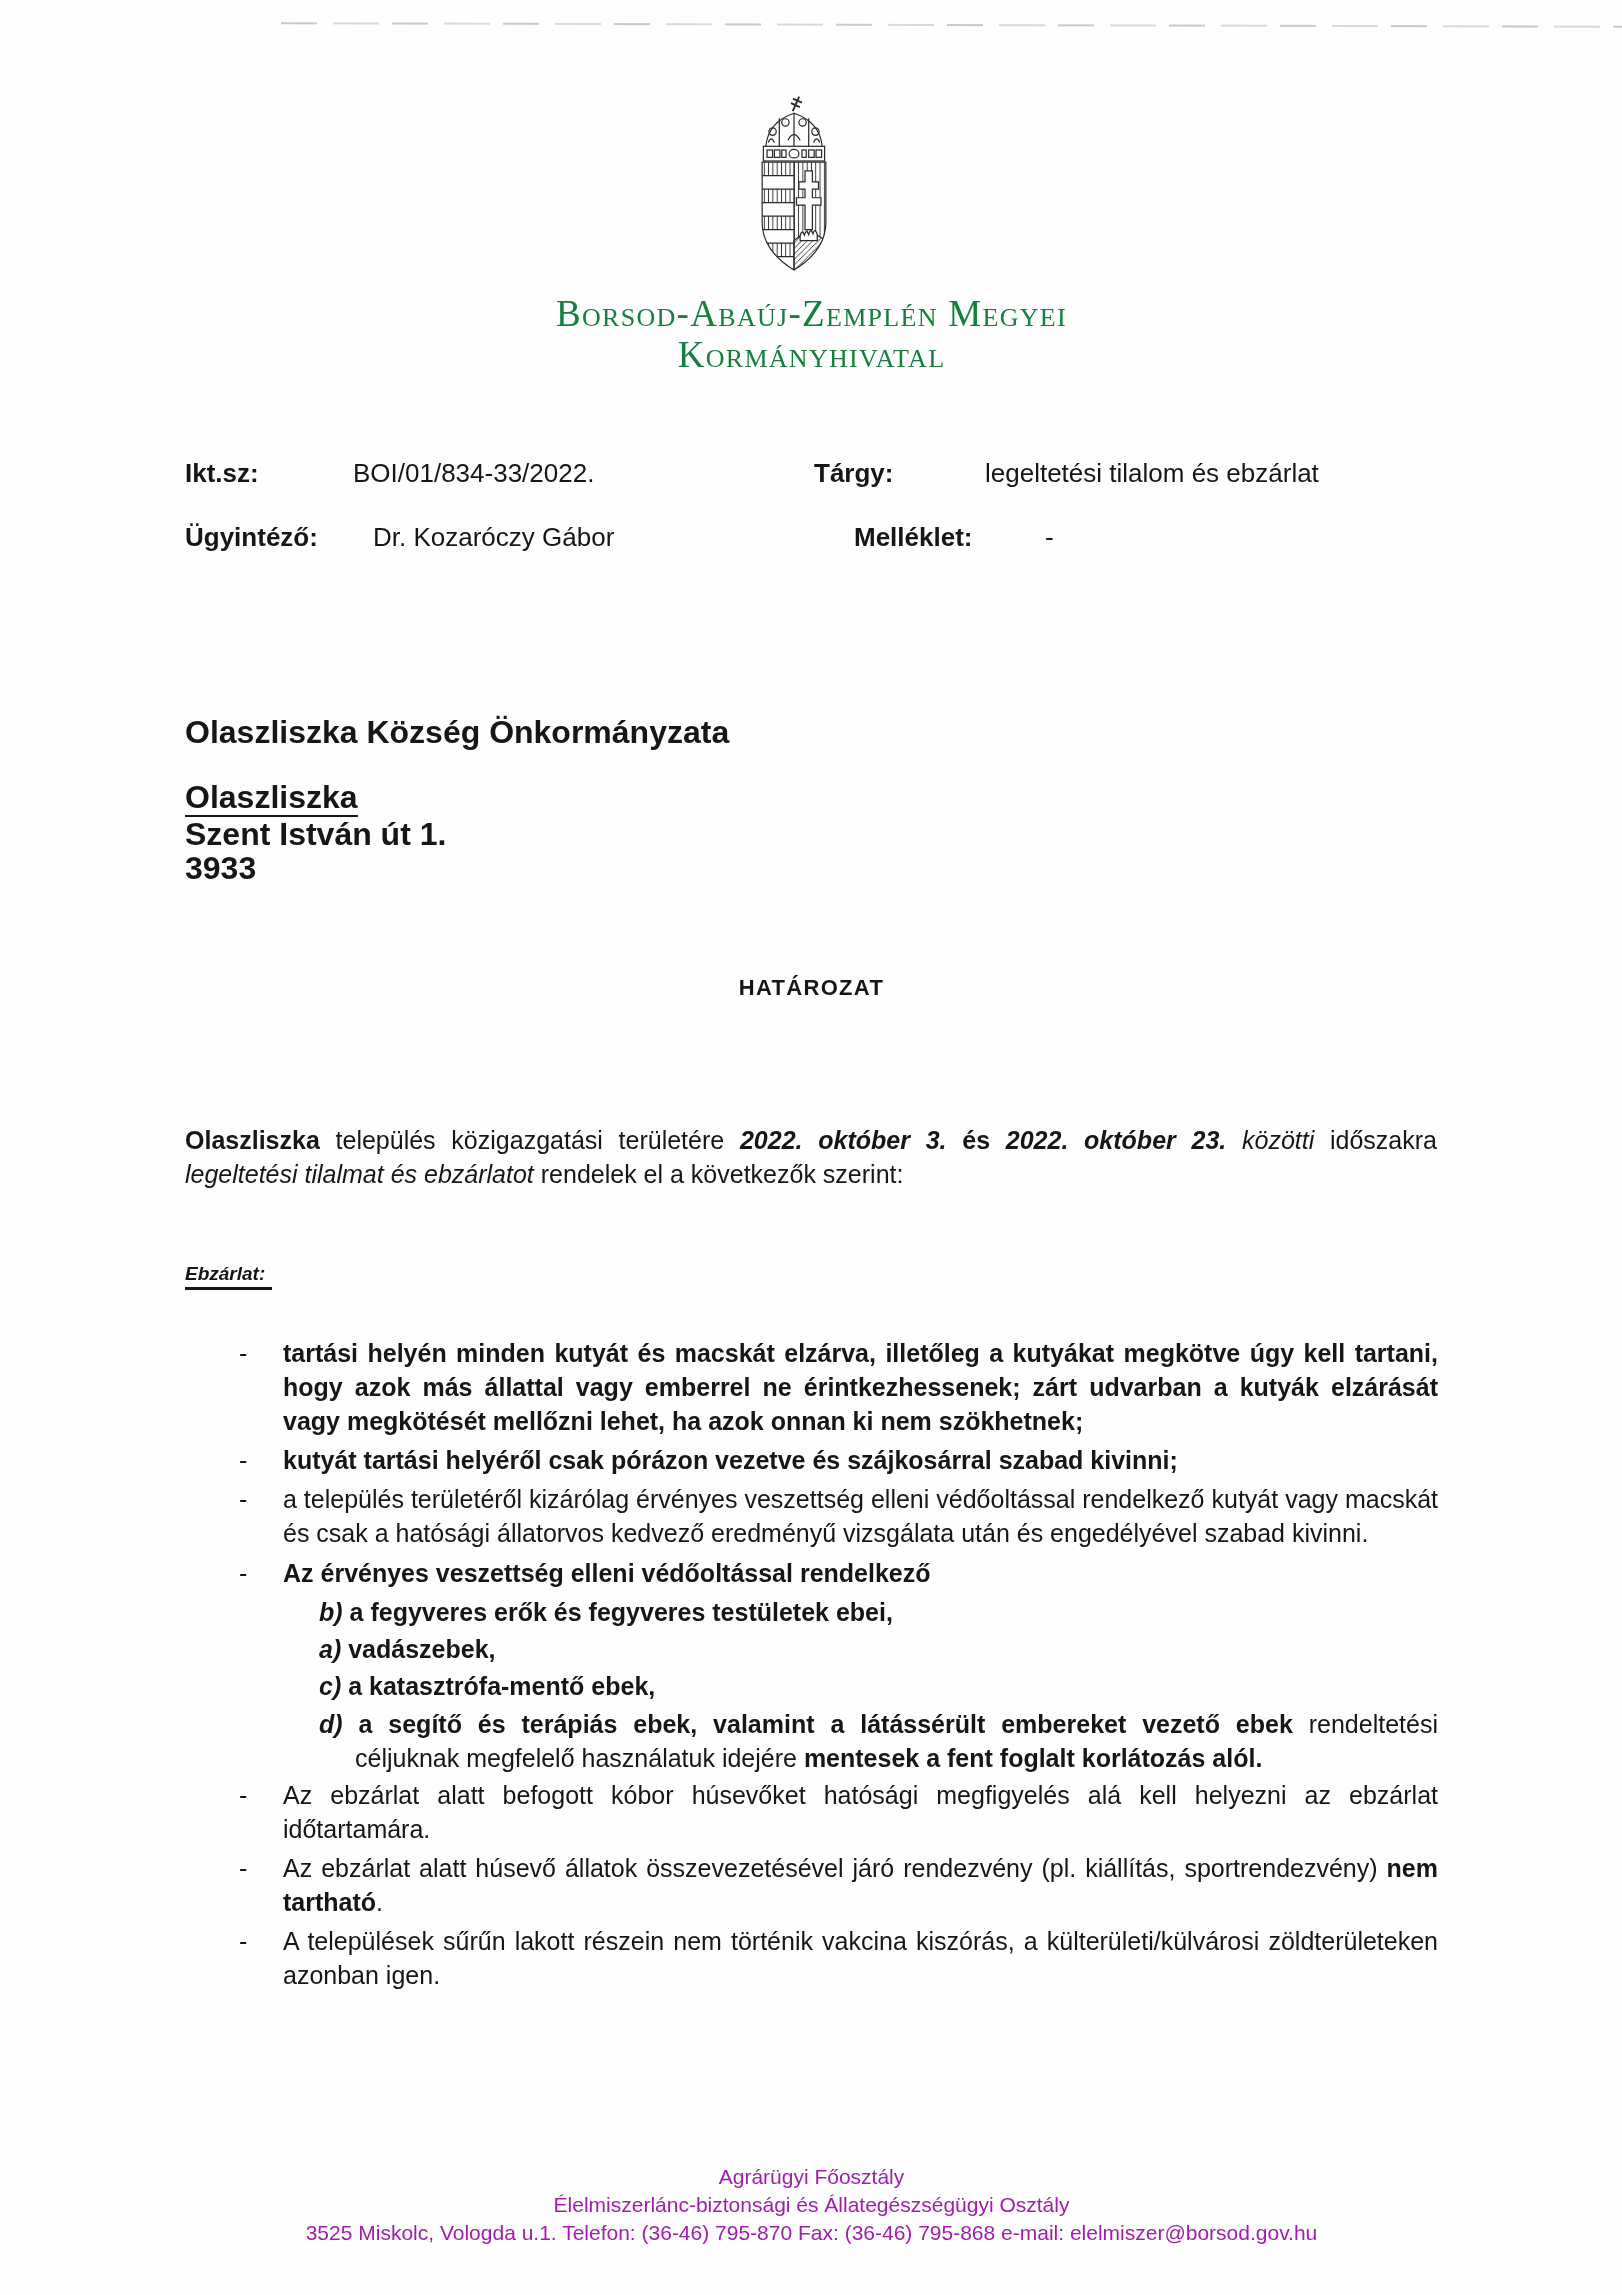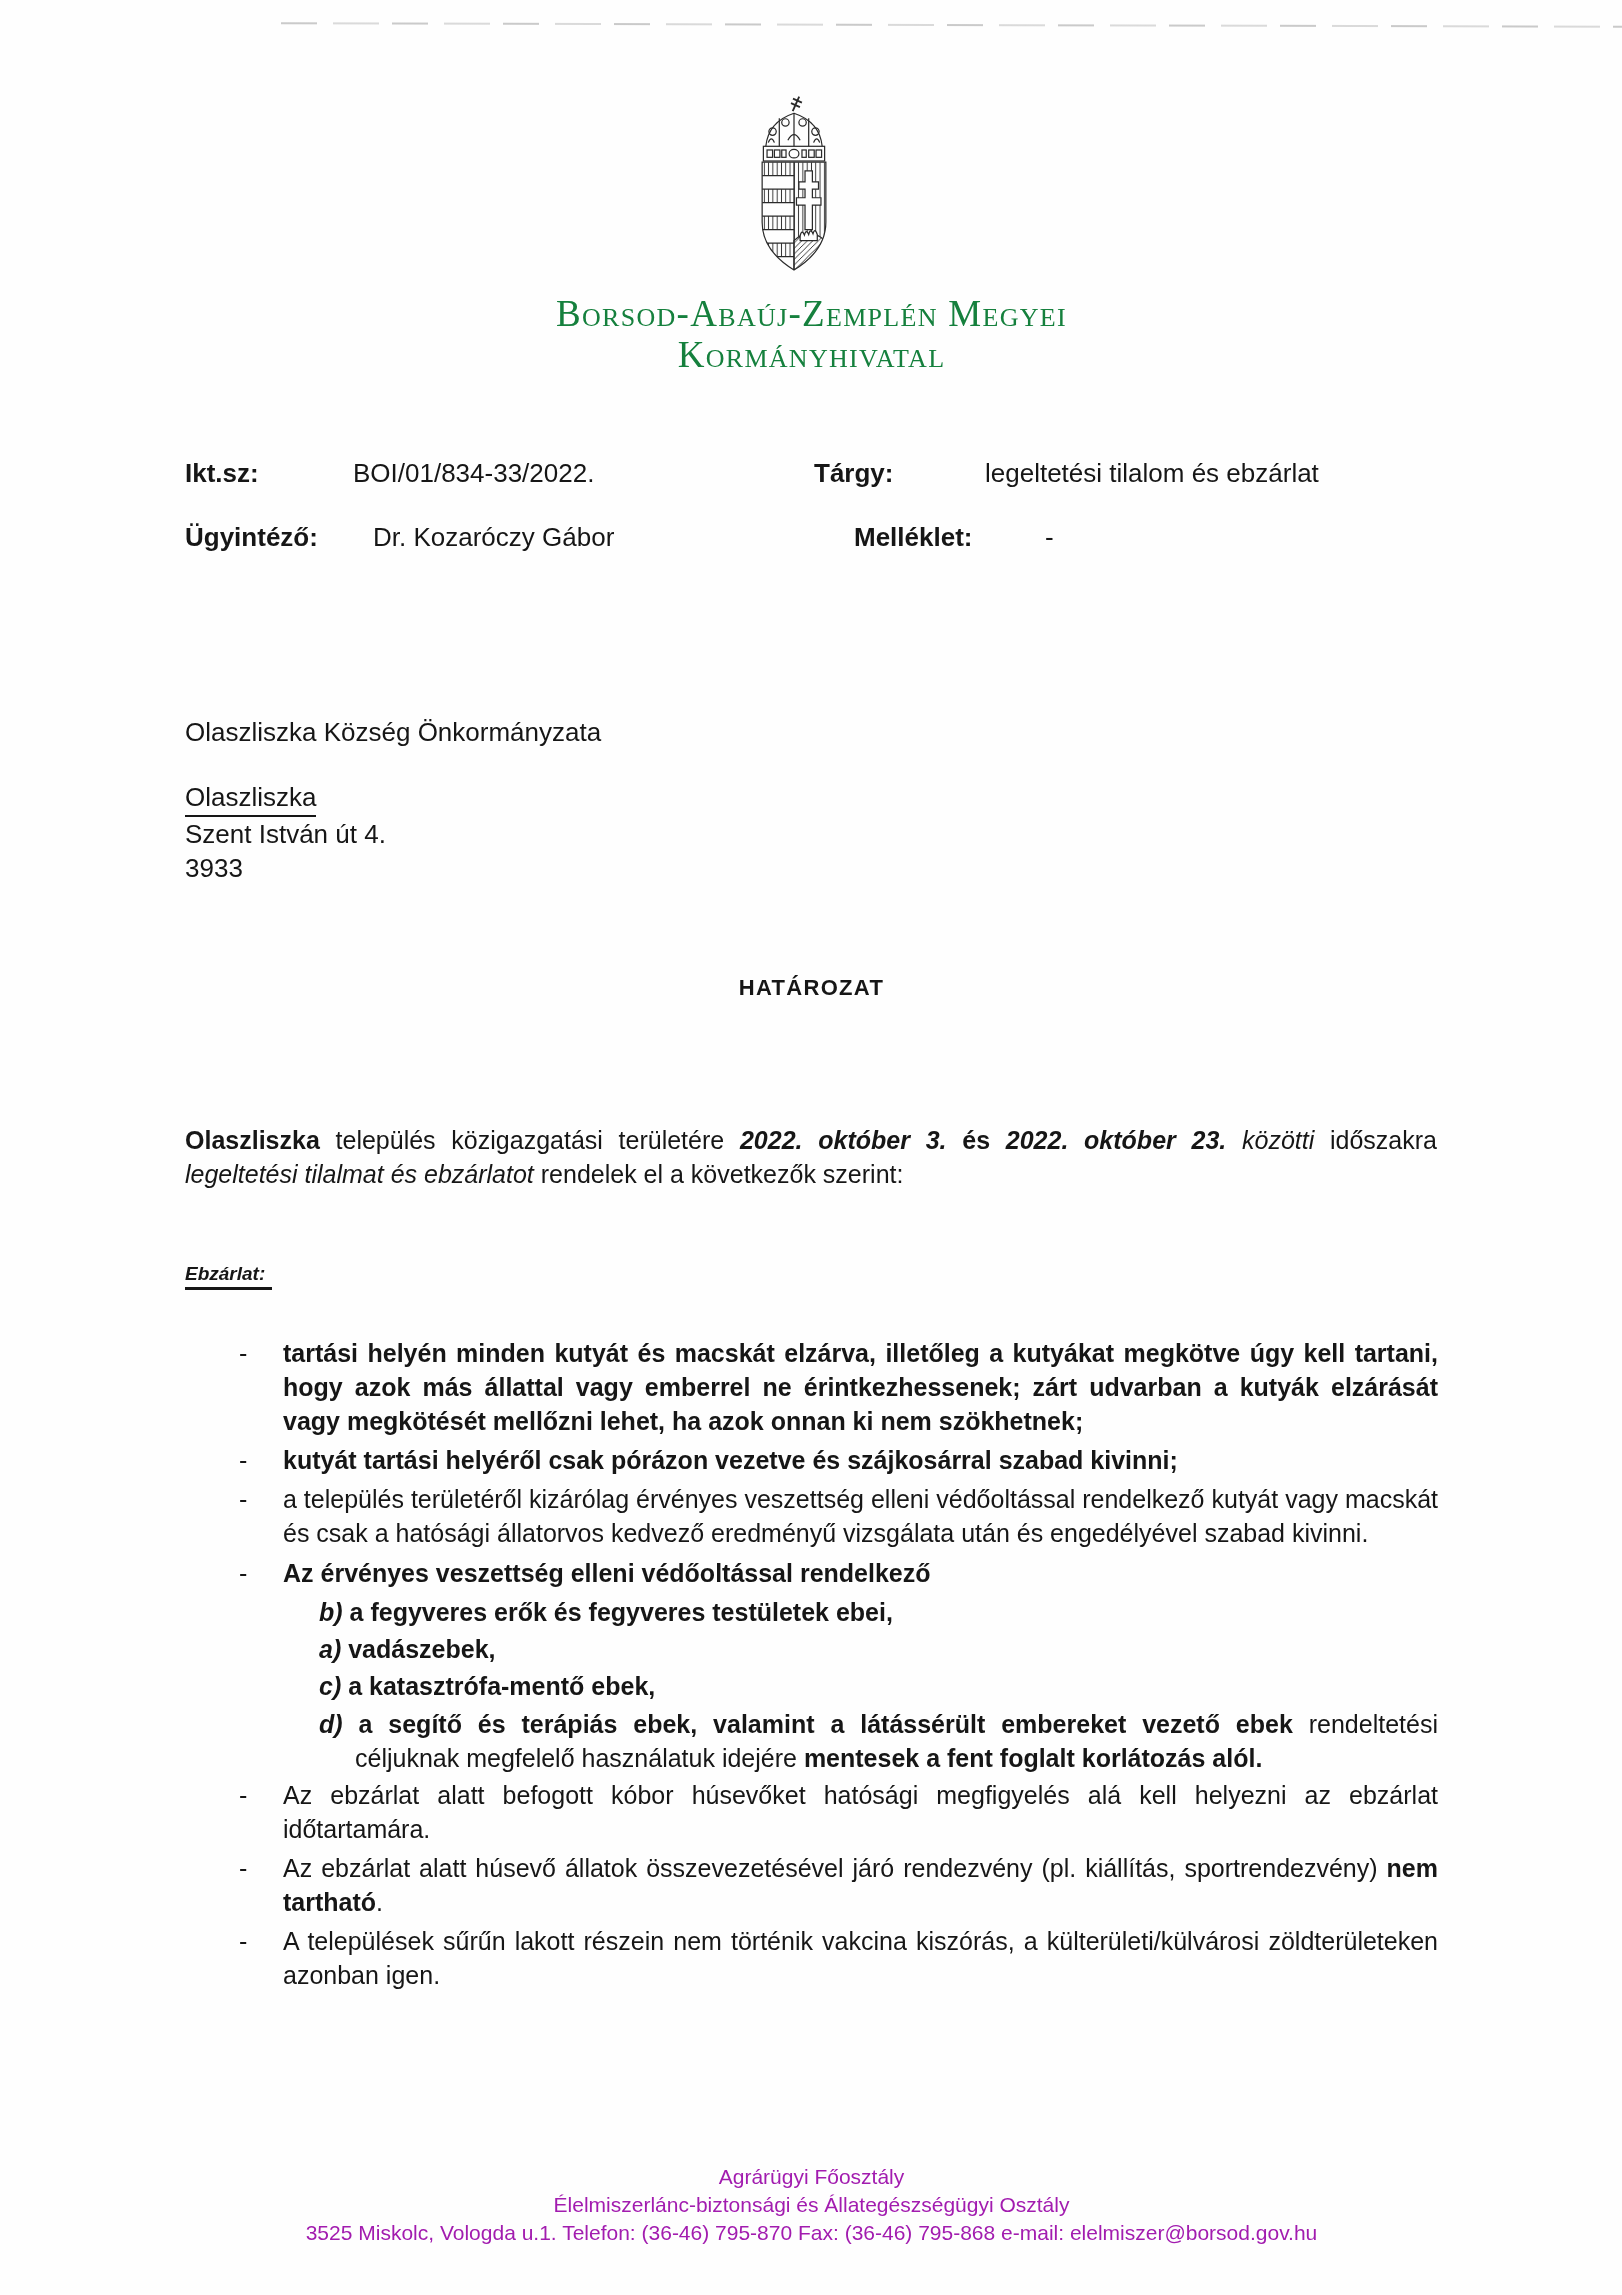--- a/index.html
+++ b/index.html
@@ -24,21 +24,21 @@
   
   .meta{
     position:absolute;left:185px;width:1252px;display:grid;
     grid-template-columns:168px 461px 171px auto;
     font-size:26px;line-height:31px;
   }
   .meta-row1{top:458px;}
   .meta-row2{top:522px;gap:20px;}
   .mlabel{font-weight:bold;}
   
-  .recipient{position:absolute;left:185px;top:715px;font-size:26px;line-height:34px;font-weight:normal;}
+  .recipient{position:absolute;left:185px;top:715px;font-size:32px;line-height:34px;font-weight:bold;}
   .recipient .name{margin-bottom:31px;}
   .recipient .city{display:inline-block;border-bottom:2.6px solid #161616;padding-bottom:0.7px;}
   
   .doc-title{
     position:absolute;top:975px;left:0;width:100%;text-align:center;
     font-size:22px;font-weight:bold;letter-spacing:1.3px;
   }
   
   .intro{
     position:absolute;left:185px;top:1123px;width:1252px;
@@ -134,21 +134,21 @@
   <div class="meta meta-row2">
     <span class="mlabel">Ügyintéző:</span>
     <span>Dr. Kozaróczy Gábor</span>
     <span class="mlabel">Melléklet:</span>
     <span>-</span>
   </div>
 
   <div class="recipient">
     <div class="name">Olaszliszka Község Önkormányzata</div>
     <div><span class="city">Olaszliszka</span></div>
-    <div>Szent István út 4.</div>
+    <div>Szent István út 1.</div>
     <div>3933</div>
   </div>
 
   <div class="doc-title">HATÁROZAT</div>
 
   <div class="intro"><span style="font-weight: bold;">Olaszliszka</span><span> település közigazgatási területére </span><span style="font-weight: bold; font-style: italic;">2022. október 3.</span><span style="font-weight: bold;"> és </span><span style="font-weight: bold; font-style: italic;">2022. október 23.</span><span style="font-style: italic;"> közötti</span><span> időszakra </span><span style="font-style: italic;">legeltetési tilalmat és ebzárlatot</span><span> rendelek el a következők szerint:</span></div>
 
   <div class="section-heading">
     <span>Ebzárlat:</span>
   </div>

